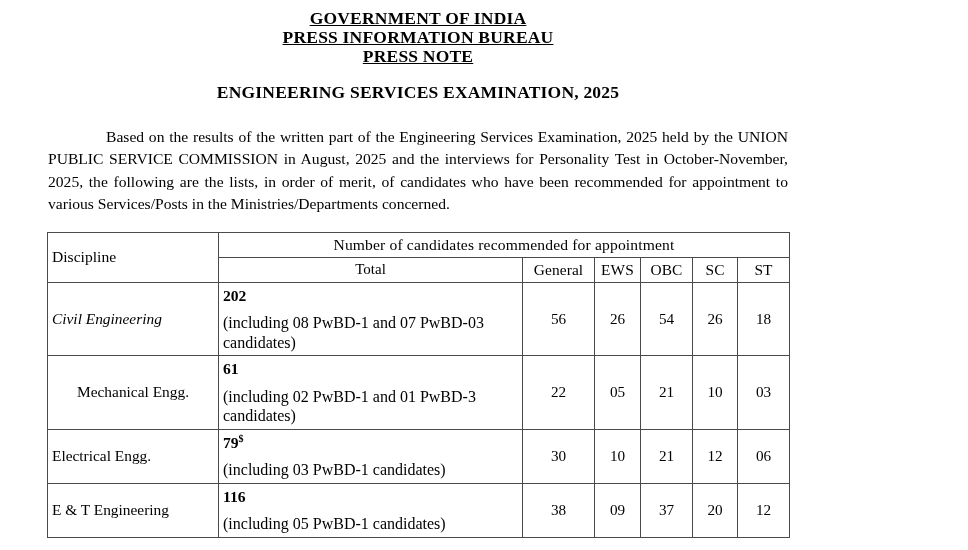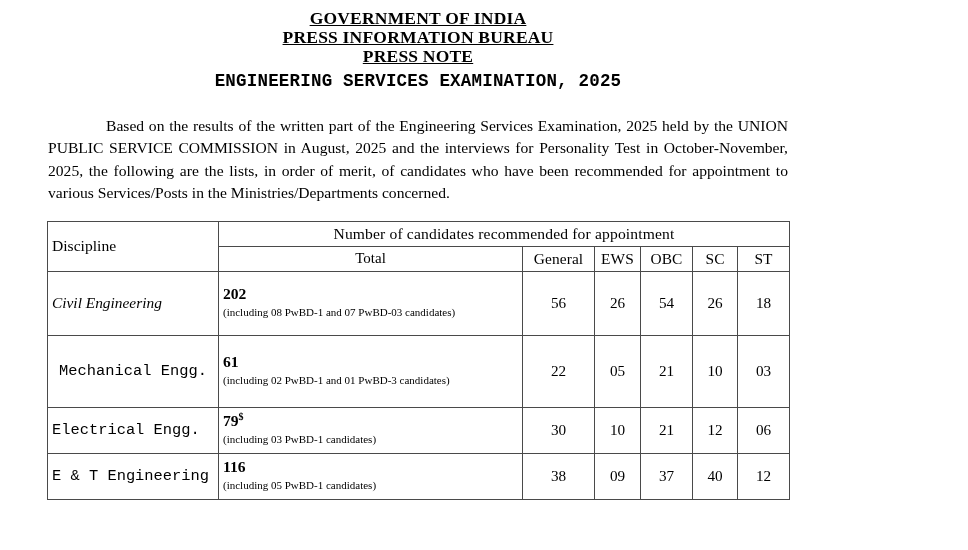--- a/index.html
+++ b/index.html
@@ -37,24 +37,23 @@
   }
   .head-line .ul {
     text-decoration: underline;
     text-underline-offset: 1px;
   }
   .subject-line {
     font-weight: bold;
     font-size: 17.5px;
     line-height: 19px;
     letter-spacing: 0.2px;
-    margin-top: 6px;
-    text-align: center;
-    display: block;
-    font-family: Liberation Mono, monospace;
+    margin-top: 17px;
+    text-align: center;
+    display: block;
   }
 
   
   .body-wrap {
     margin: 0 auto;
     width: 740px;
     padding-left: 0;
   }
   p.para {
     margin: 0;
@@ -127,36 +126,36 @@
   }
   td.disc-top {
     vertical-align: top;
     text-align: left;
     padding-top: 4px;
     font-style: italic;
   }
   td.disc-mid {
     vertical-align: middle;
     text-align: center;
-    font-family: Liberation Mono, monospace;
   }
   td.total {
     text-align: left;
     line-height: 19.5px;
     padding-top: 2px;
     padding-bottom: 2px;
   }
   td.total .big {
     font-weight: bold;
     display: block;
     font-size: 15.6px;
   }
   td.total .note {
     display: block;
-    font-size: 11px;
+    font-size: 16px;
+    margin-top: 8px;
   }
   sup.mark {
     font-size: 10px;
     font-weight: bold;
     vertical-align: super;
     line-height: 0;
   }
   td.num {
     text-align: center;
     font-size: 15.2px;
@@ -251,20 +250,20 @@
           </tr>
           <tr style="height: 44px;">
             <td class="disc disc-mid" style="text-align: left; margin-top: 30px;">E &amp; T Engineering</td>
             <td class="total">
               <span class="big">116</span>
               <span class="note">(including 05 PwBD-1 candidates)</span>
             </td>
             <td class="num">38</td>
             <td class="num">09</td>
             <td class="num">37</td>
-            <td class="num">40</td>
+            <td class="num">20</td>
             <td class="num">12</td>
           </tr>
         </tbody>
     </table>
   </div>
 
 </div>
 
 </body></html>

